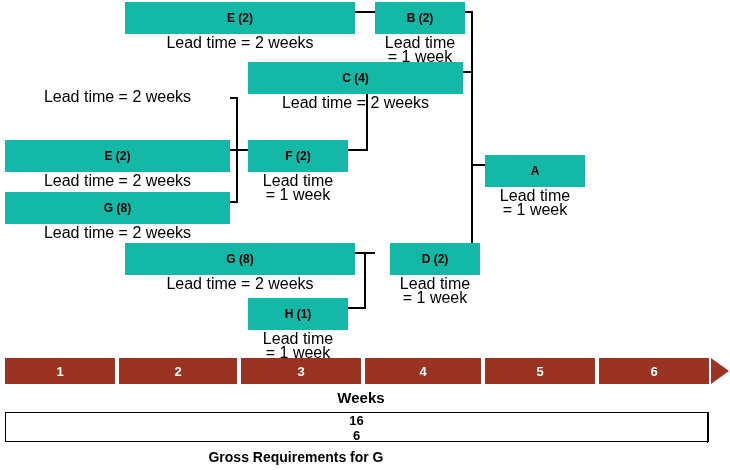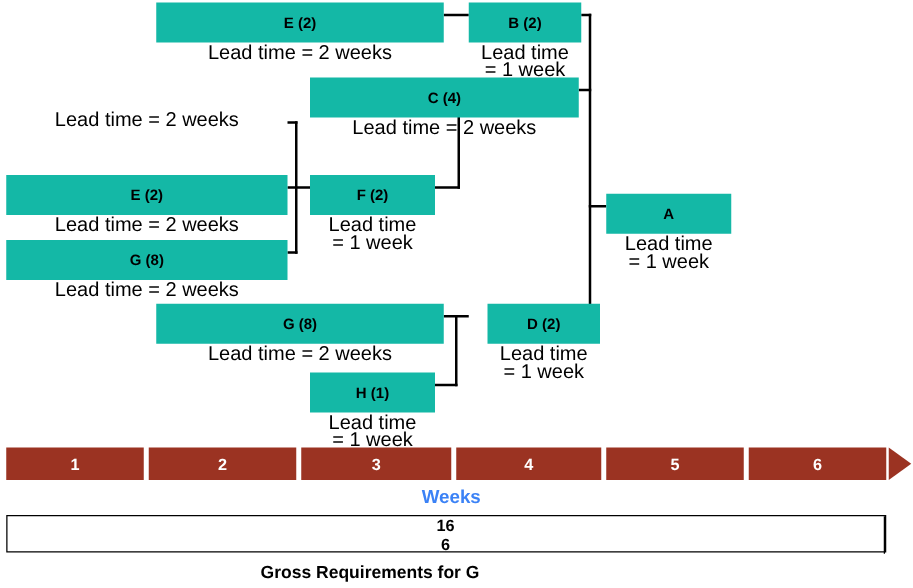--- a/index.html
+++ b/index.html
@@ -18,21 +18,21 @@
     white-space:pre-line;
   }
   .conn{position:absolute;background:#000;}
   .weekbar{position:absolute;}
   .weekcell{
     position:absolute;height:26px;background:#9b3322;
     display:flex;align-items:center;justify-content:center;
     color:#ffffff;font-size:13px;font-weight:bold;
   }
   .arrowhead{position:absolute;width:0;height:0;border-top:13px solid transparent;border-bottom:13px solid transparent;border-left:18px solid #9b3322;}
-  .weeks-label{position:absolute;text-align:center;font-size:15px;font-weight:bold;color:#3b82f6;}
+  .weeks-label{position:absolute;text-align:center;font-size:15px;font-weight:bold;color:#000000;}
   .grtable{position:absolute;border:1.5px solid #000;box-sizing:border-box;display:flex;}
   .grcell{flex:1;border-right:1.5px solid #000;box-sizing:border-box;display:flex;align-items:center;justify-content:center;font-size:13px;font-weight:bold;color:#000;}
   .grcell:last-child{border-right:none;}
   .gr-label{position:absolute;text-align:center;width:592px;font-size:14px;font-weight:bold;color:#000;}
 </style>
 </head>
 <body>
 
 <div id="stage">
 

